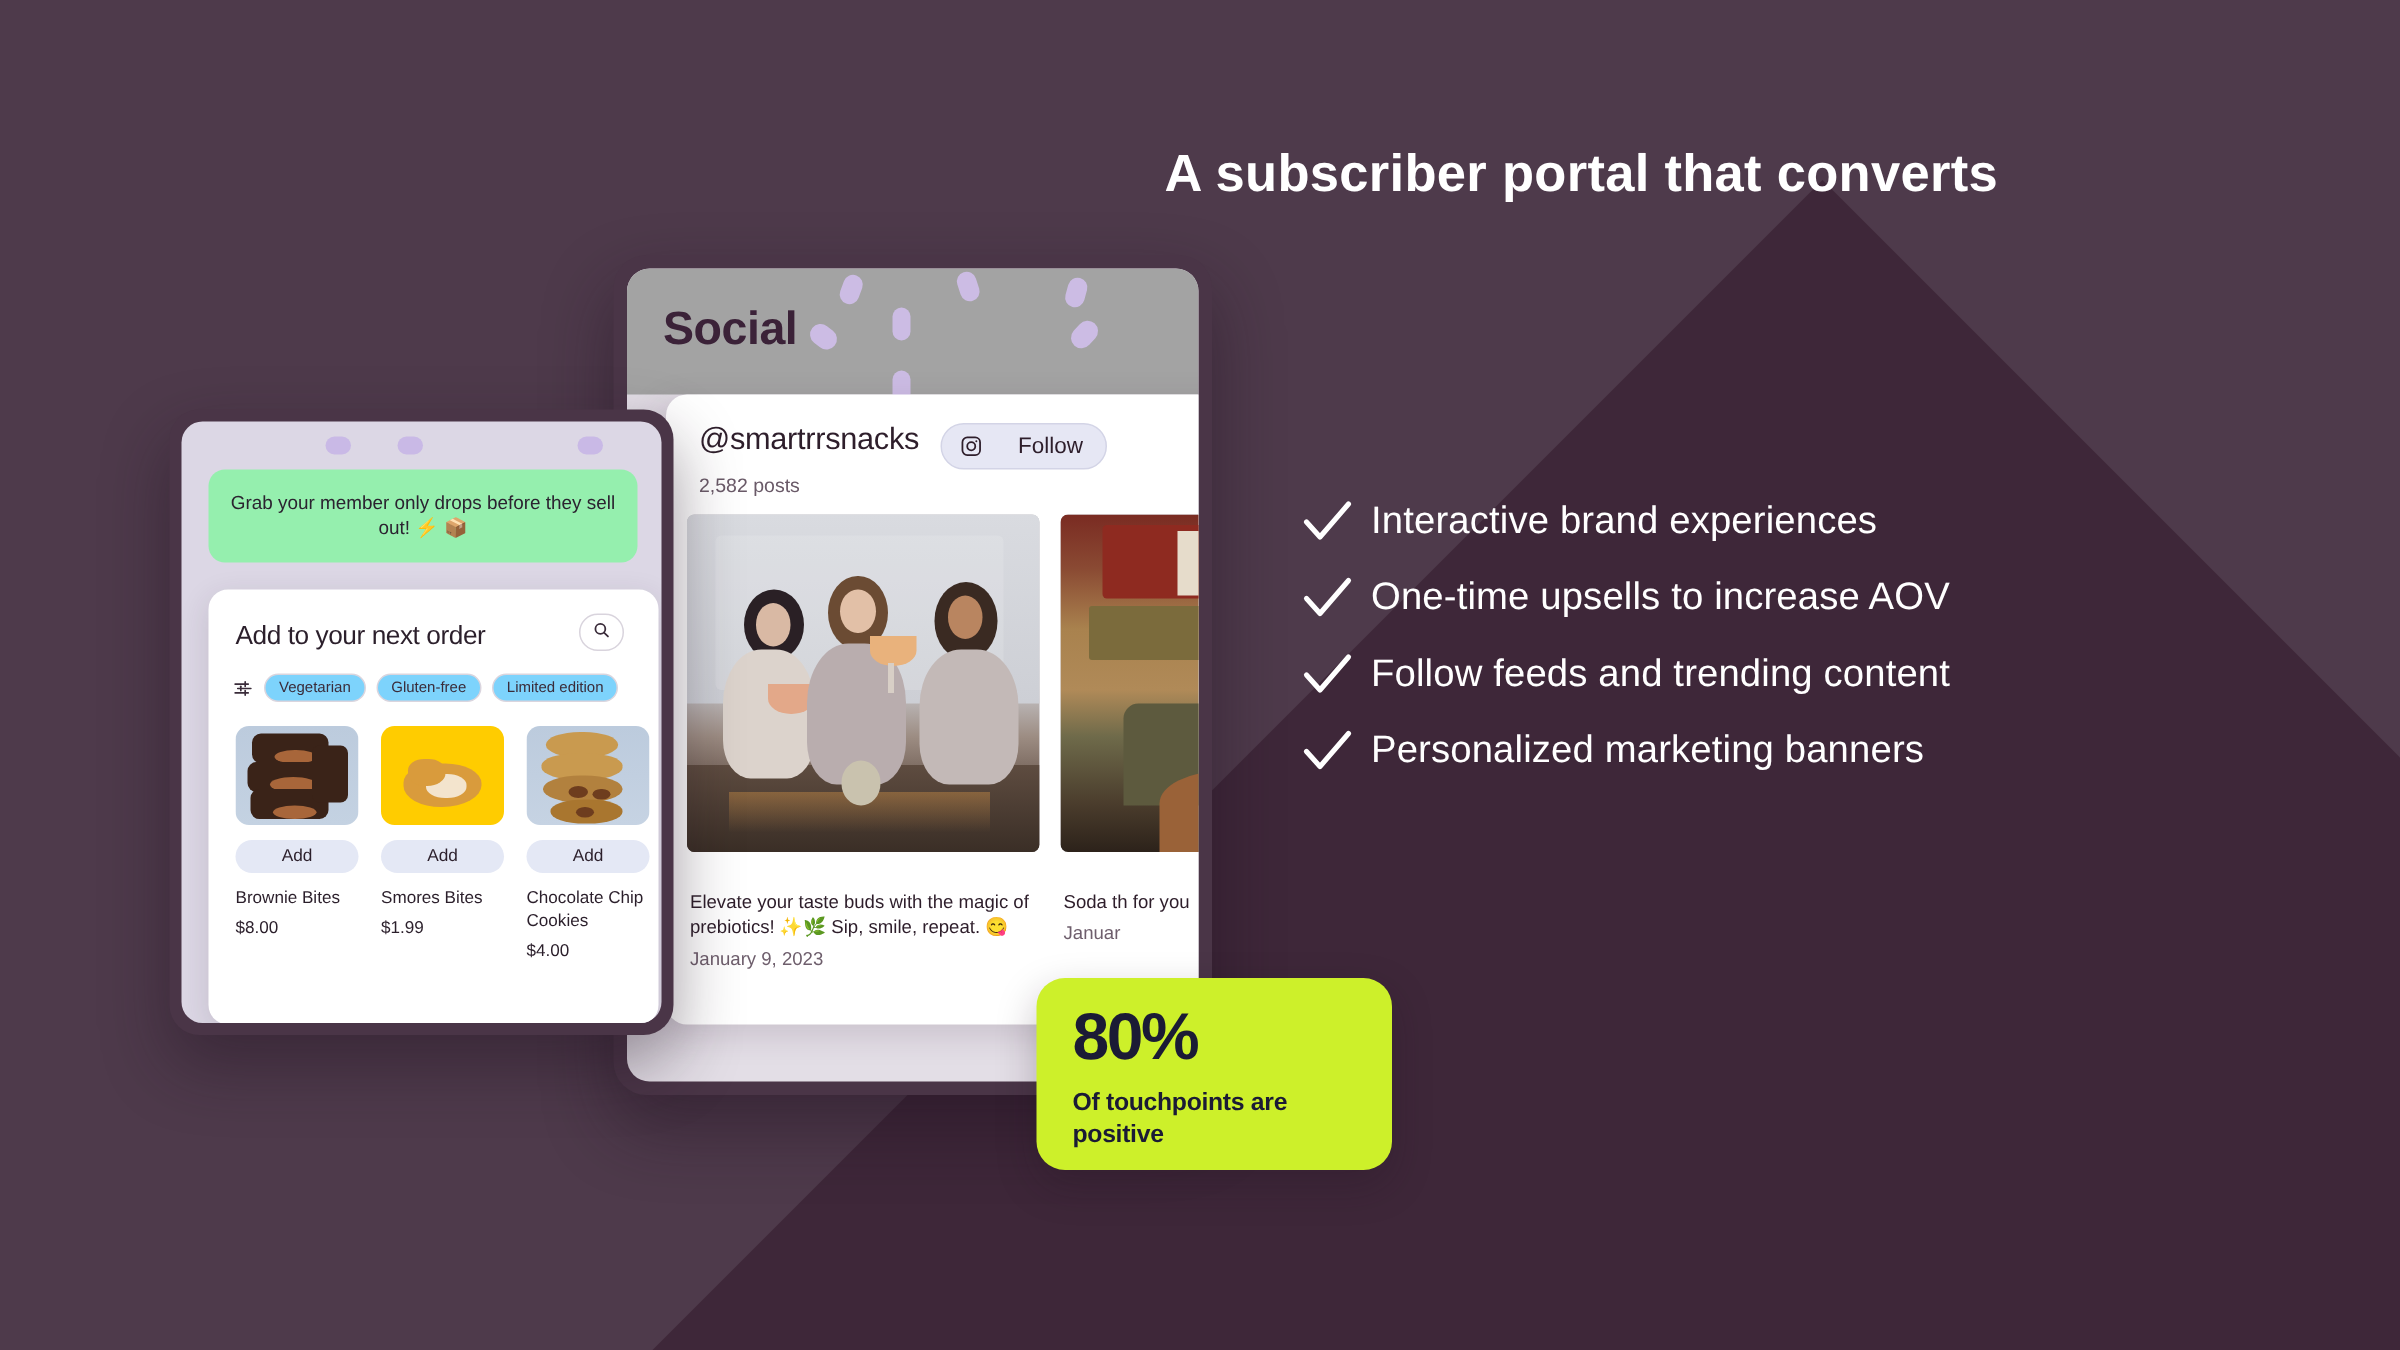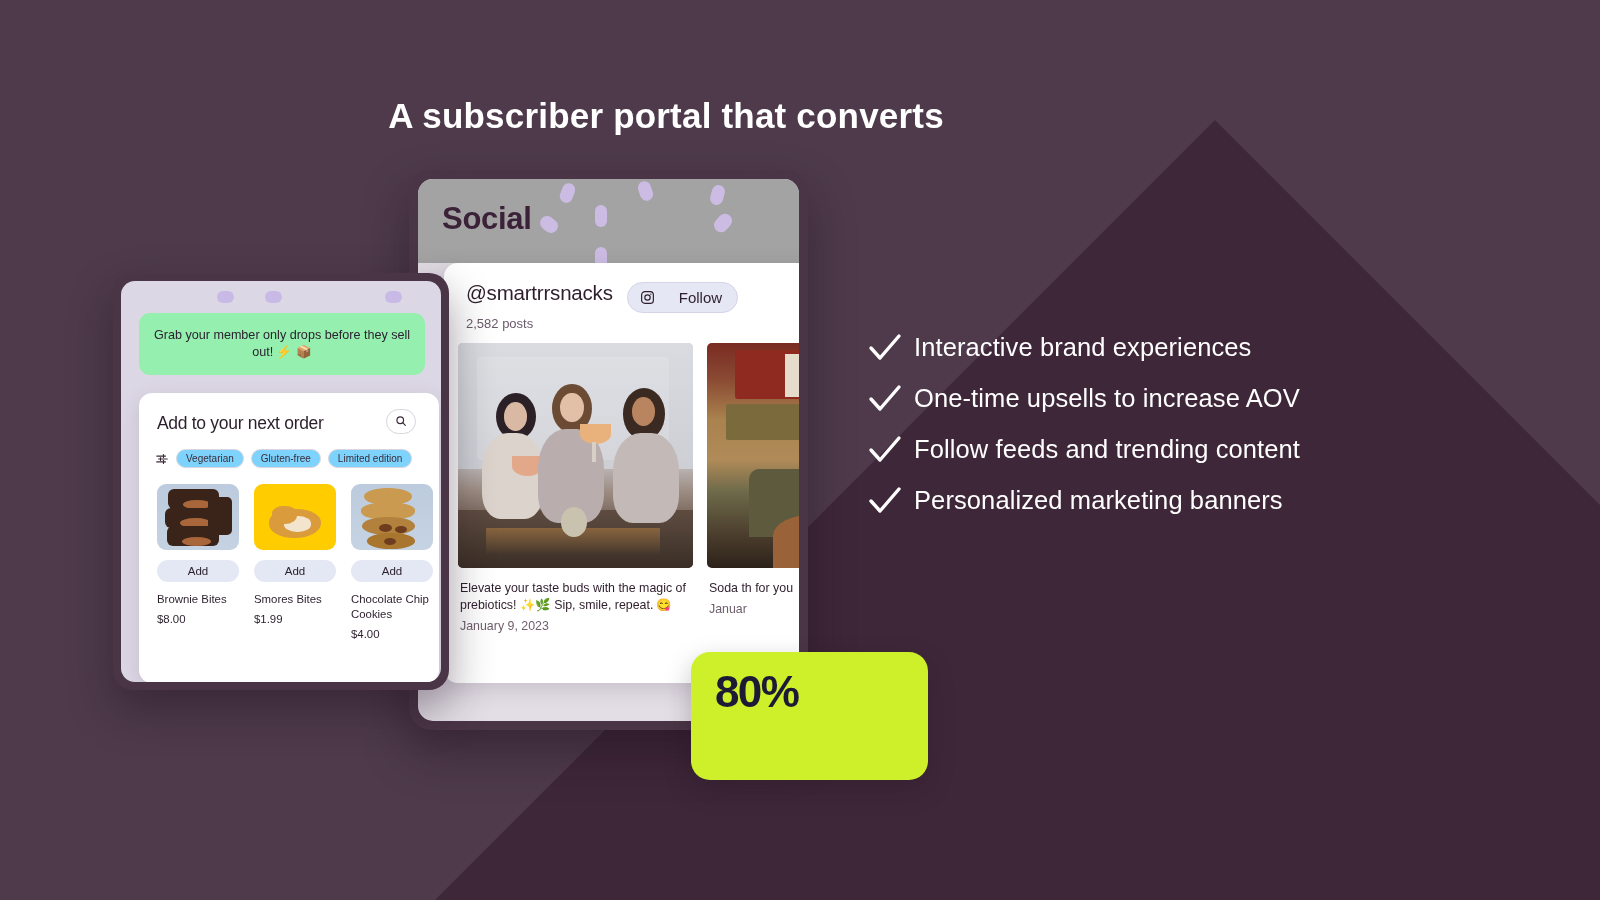--- a/index.html
+++ b/index.html
@@ -17,21 +17,21 @@
   .wedge-right {
     width:1400px; height:1400px;
     left:1215px; top:120px;
     transform:rotate(45deg);
     transform-origin:top left;
   }
 
   
   #headline {
     position:absolute; top:96px; left:0; width:1332px;
-    text-align:center;
+    text-align:right;
     color:#FFFFFF;
     font-size:35px;
     font-weight:600;
     letter-spacing:0.2px;
   }
 
   
   #checklist { position:absolute; left:868px; top:322px; width:620px; }
   .check-row { display:flex; align-items:center; height:51px; margin-bottom:0px; }
   .check-row + .check-row { margin-top:0px; }
@@ -133,21 +133,21 @@
     width:235px; height:225px;
     border-radius:5px;
     overflow:hidden;
     position:relative;
     background:#C9C6CB;
   }
   .post-caption {
     font-size:12.4px;
     line-height:1.36;
     color:#2E1E2B;
-    padding:12px 4px 0 2px;
+    padding:25px 4px 0 2px;
   }
   .post-date {
     font-size:12.4px;
     color:#6E5E6C;
     padding:5px 2px 0 2px;
   }
 
   
   .photo-party {
     position:absolute; inset:0;
@@ -503,20 +503,21 @@
             <div class="product-price">$4.00</div>
           </div>
 
         </div>
       </div>
     </div>
   </div>
 
   <div id="stat-badge">
     <div id="stat-value">80%</div>
+    <div id="stat-label">Of touchpoints are positive</div>
   </div>
 
   <div id="checklist">
     <div class="check-row">
       <span class="check-mark">
         <svg width="34" height="30" viewBox="0 0 34 30" fill="none" stroke="#FFFFFF" stroke-width="3.4" stroke-linecap="round" stroke-linejoin="round">
           <polyline points="3,15 12,25 31,3"></polyline>
         </svg>
       </span>
       <span class="check-text">Interactive brand experiences</span>

